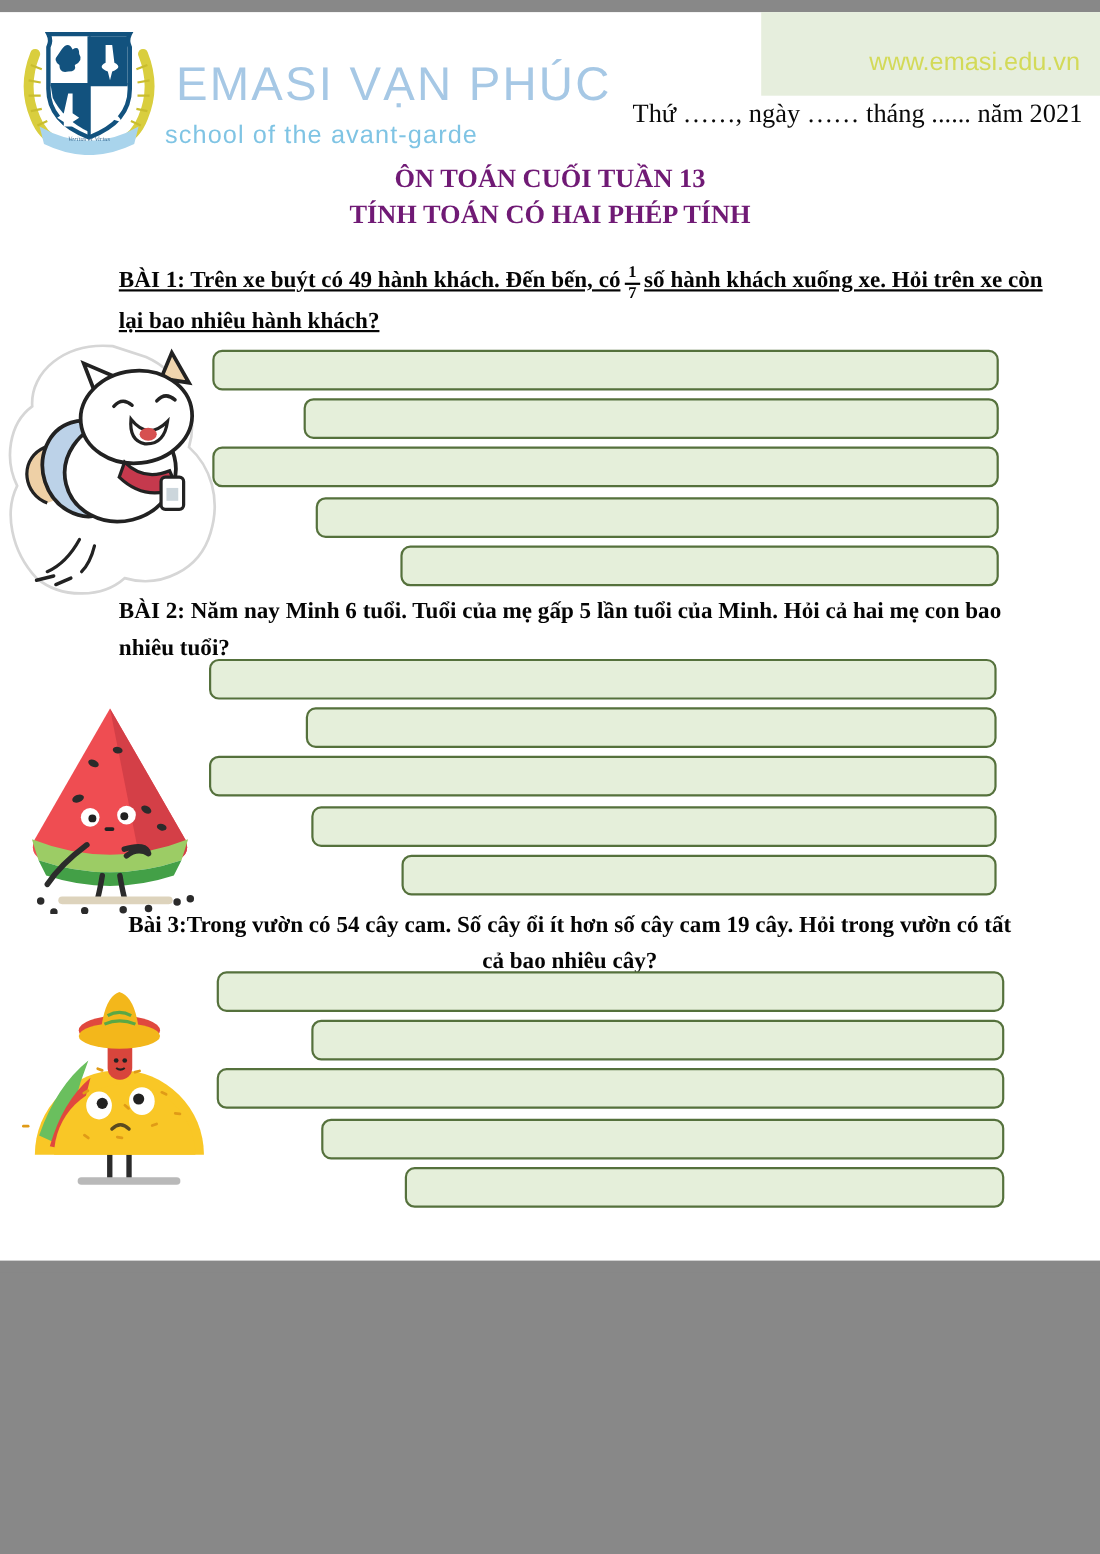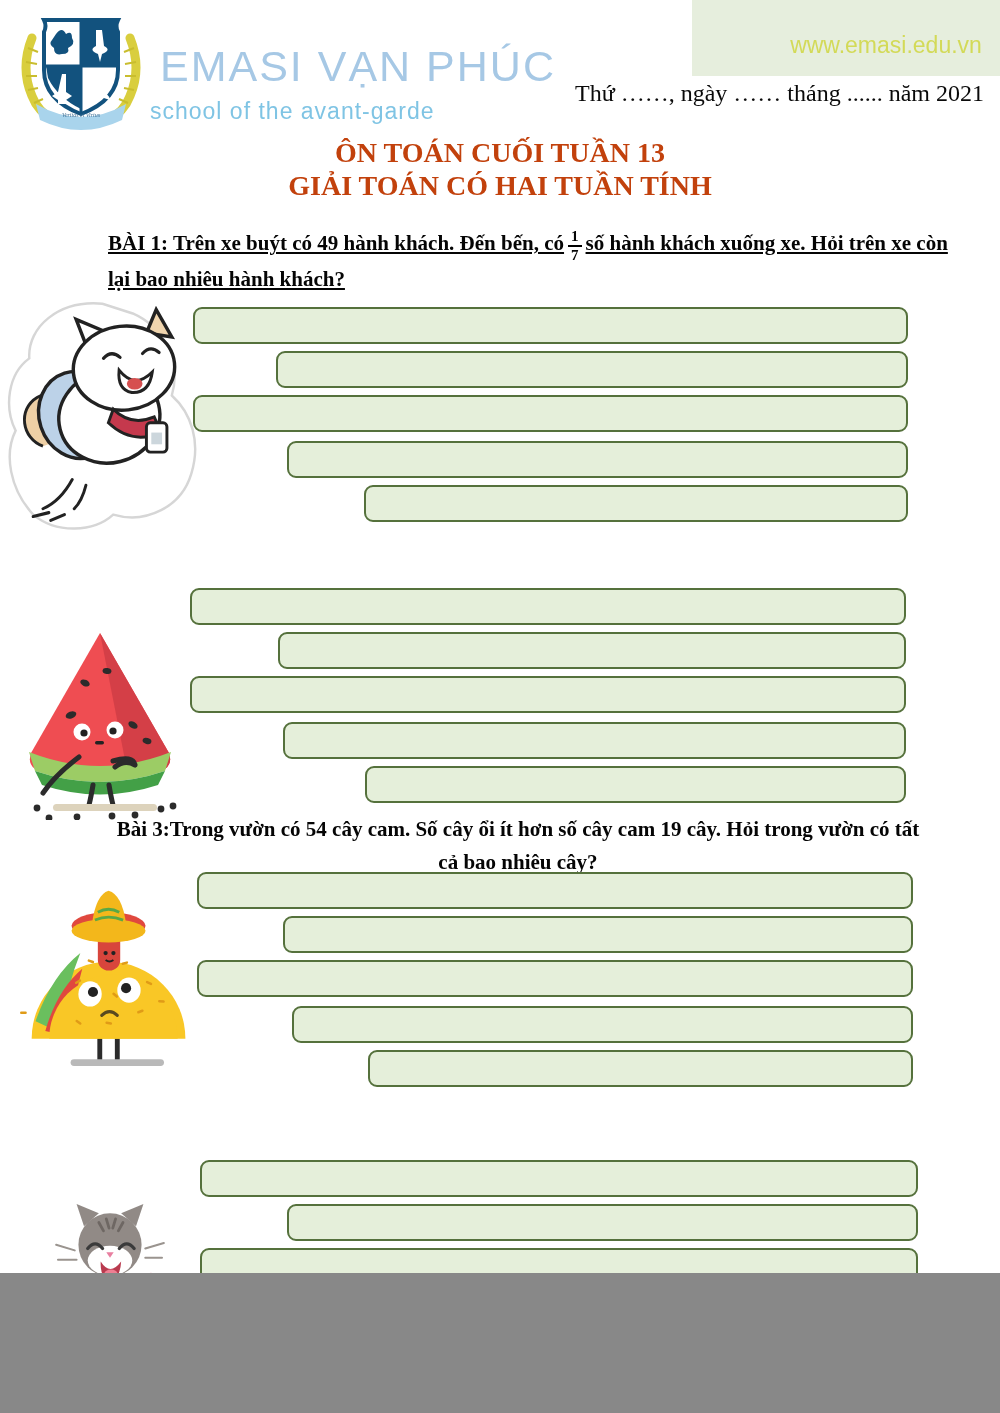--- a/index.html
+++ b/index.html
@@ -1,32 +1,32 @@
 <!DOCTYPE html>
 <html><head>
 <meta charset="utf-8">
 <style>
   html,body{margin:0;padding:0;background:#888;}
-  .page{position:relative;width:1000px;height:1273px;background:#ffffff;margin:0 auto;
+  .page{position:relative;width:1000px;height:1135px;background:#ffffff;margin:11px auto;
         font-family:"Liberation Serif","DejaVu Serif",serif;overflow:hidden;}
 
   
   .hdr-green-patch{position:absolute;left:692px;top:0;width:308px;height:76px;background:#e6eedd;}
   .logo-svg{position:absolute;left:18px;top:8px;}
   .school-name{position:absolute;left:160px;top:42px;font-family:"Liberation Sans",sans-serif;
                font-size:43px;color:#a6c8e5;letter-spacing:2px;white-space:nowrap;}
   .tagline{position:absolute;left:150px;top:98px;font-family:"Liberation Sans",sans-serif;
            font-size:23px;color:#7fc4e4;letter-spacing:1px;white-space:nowrap;text-align:center;}
   .website{position:absolute;left:732px;top:32px;width:308px;text-align:center;
            font-family:"Liberation Sans",sans-serif;font-size:23px;color:#d3da58;}
   .date-line{position:absolute;right:16px;top:80px;font-size:24px;color:#0a0a0a;white-space:nowrap;}
 
   
   .title{position:absolute;left:0;top:136px;width:1000px;text-align:center;
-         font-weight:700;font-size:28px;line-height:33px;color:#c2410c;}
+         font-weight:700;font-size:24px;line-height:33px;color:#701a75;}
 
   
   .problem{position:absolute;left:108px;font-weight:700;font-size:21px;line-height:33px;color:#050505;}
   .p1{top:227px;width:858px;text-decoration:underline;}
   .p2{top:528px;width:850px;}
   .p3{top:813px;width:820px;text-align:center;}
   .p4{top:1098px;width:850px;}
   .frac{display:inline-block;vertical-align:-10px;text-align:center;line-height:1;margin:0 4px;}
   .frac .num{display:block;font-size:15px;padding:0 3px 1px 3px;border-bottom:2px solid #000;}
   .frac .den{display:block;font-size:15px;padding-top:1px;}
@@ -79,21 +79,21 @@
     <text x="63" y="109" text-anchor="middle" font-size="6" font-style="italic" fill="#3b6d94" font-family="Liberation Serif, serif">Veritas et Virtus</text>
   </svg>
 
   <div class="school-name">EMASI VẠN PHÚC</div>
   <div class="tagline">school of the avant-garde</div>
   <div class="website">www.emasi.edu.vn</div>
   <div class="date-line">Thứ ……, ngày …… tháng ...... năm 2021</div>
 
   <div class="title">
     <div>ÔN TOÁN CUỐI TUẦN 13</div>
-    <div>GIẢI TOÁN CÓ HAI TUẦN TÍNH</div>
+    <div>TÍNH TOÁN CÓ HAI PHÉP TÍNH</div>
   </div>
 
   <div class="problem p1">
     <span>BÀI 1: Trên xe buýt có 49 hành khách. Đến bến, có</span><span class="frac"><span class="num">1</span><span class="den">7</span></span><span>số hành khách xuống xe. Hỏi trên xe còn lại bao nhiêu hành khách?</span>
   </div>
   <div class="rows-group" id="ag0" style="top:307px">
       <div class="answer-row" style="left: 193px; top: 0px; width: 715px;"></div>
       <div class="answer-row" style="left: 276px; top: 44px; width: 632px;"></div>
       <div class="answer-row" style="left: 193px; top: 88px; width: 715px;"></div>
       <div class="answer-row" style="left: 287px; top: 134px; width: 621px;"></div>
@@ -112,20 +112,21 @@
     <path d="M146,57 q8,-9 17,-1" stroke="#222" stroke-width="3.2" fill="none" stroke-linecap="round"></path>
     <path d="M122,74 Q138,94 156,76 Q153,98 135,97 Q120,94 122,74 Z" fill="#ffffff" stroke="#222" stroke-width="3"></path>
     <ellipse cx="138" cy="88" rx="8" ry="6" fill="#d65050"></ellipse>
     <path d="M116,114 q18,18 42,8 l7,16 q-30,13 -54,-10 Z" fill="#c5394d" stroke="#222" stroke-width="3"></path>
     <rect x="150" y="128" width="21" height="30" rx="4" fill="#ffffff" stroke="#222" stroke-width="3"></rect>
     <rect x="155" y="138" width="11" height="12" fill="#ccd6dc"></rect>
     <path d="M74,186 q-12,22 -30,30 M88,192 q-4,16 -12,24" stroke="#222" stroke-width="3" fill="none" stroke-linecap="round"></path>
     <path d="M34,224 l16,-4 M52,228 l14,-6" stroke="#222" stroke-width="3.2" fill="none" stroke-linecap="round"></path>
   </svg>
 
+  <div class="problem p2">BÀI 2: Năm nay Minh 6 tuổi. Tuổi của mẹ gấp 5 lần tuổi của Minh. Hỏi cả hai mẹ con bao nhiêu tuổi?</div>
   <div class="rows-group" id="ag1" style="top:588px">
       <div class="answer-row" style="left: 190px; top: 0px; width: 716px;"></div>
       <div class="answer-row" style="left: 278px; top: 44px; width: 628px;"></div>
       <div class="answer-row" style="left: 190px; top: 88px; width: 716px;"></div>
       <div class="answer-row" style="left: 283px; top: 134px; width: 623px;"></div>
       <div class="answer-row" style="left: 365px; top: 178px; width: 541px;"></div>
     </div>
 
   <svg class="sticker" style="left:15px;top:625px" width="170" height="195" viewBox="0 0 170 195">
     <path d="M85,8 L154,128 Q158,140 148,145 L22,145 Q12,140 16,128 Z" fill="#ef4d52"></path>

